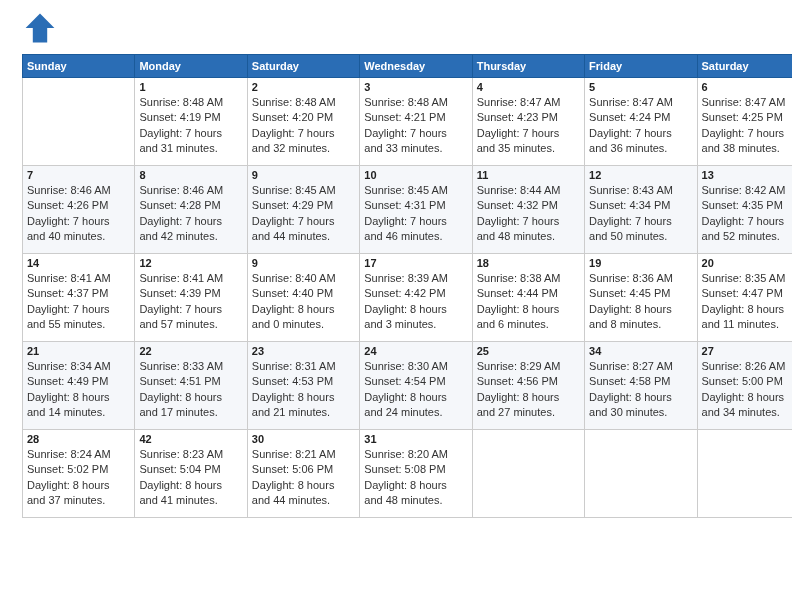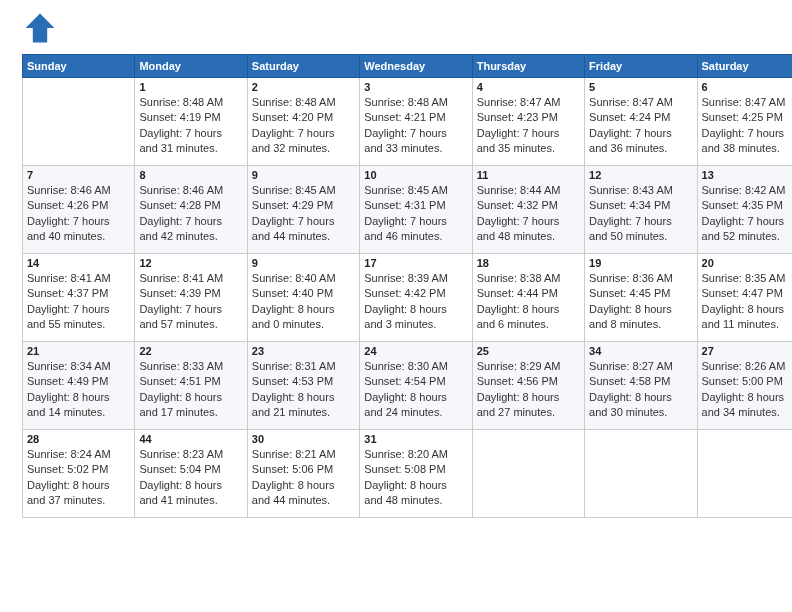--- a/index.html
+++ b/index.html
@@ -243,21 +243,21 @@
             <span class="day-number">27</span>
 <div class="day-info">Sunrise: 8:26 AM<br>Sunset: 5:00 PM<br>Daylight: 8 hours and 34 minutes.</div>
           </td>
         </tr>
         <tr>
           <td>
             <span class="day-number">28</span>
 <div class="day-info">Sunrise: 8:24 AM<br>Sunset: 5:02 PM<br>Daylight: 8 hours and 37 minutes.</div>
           </td>
           <td>
-            <span class="day-number">44</span>
+            <span class="day-number">42</span>
 <div class="day-info">Sunrise: 8:23 AM<br>Sunset: 5:04 PM<br>Daylight: 8 hours and 41 minutes.</div>
           </td>
           <td>
             <span class="day-number">30</span>
 <div class="day-info">Sunrise: 8:21 AM<br>Sunset: 5:06 PM<br>Daylight: 8 hours and 44 minutes.</div>
           </td>
           <td>
             <span class="day-number">31</span>
 <div class="day-info">Sunrise: 8:20 AM<br>Sunset: 5:08 PM<br>Daylight: 8 hours and 48 minutes.</div>
           </td>

